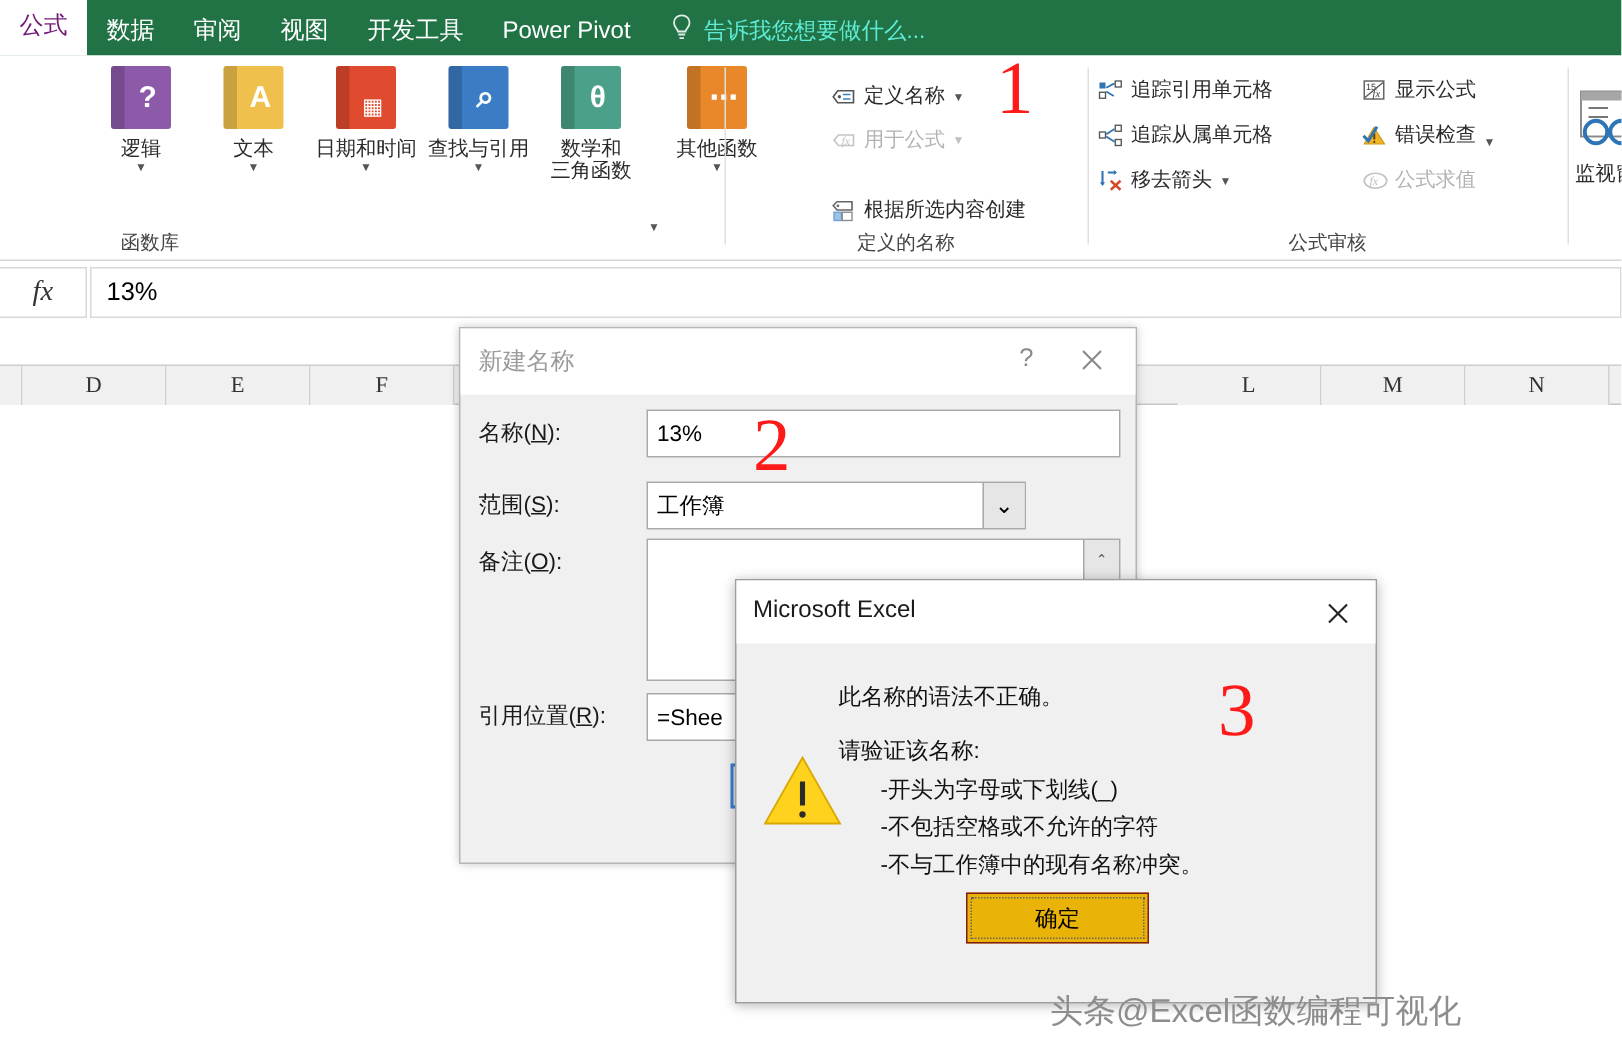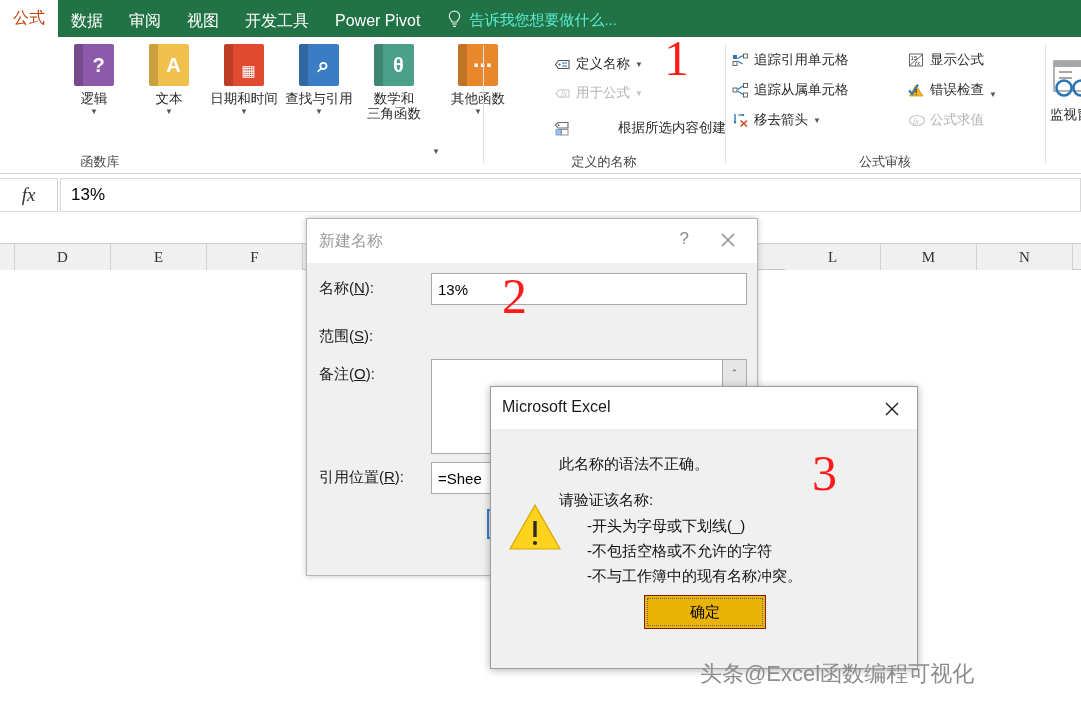--- a/index.html
+++ b/index.html
@@ -13,21 +13,21 @@
 
   
   #ribbon-tabs {
     position:absolute; left:0; top:0; width:1081px; height:37px;
     background:#217346; display:flex; align-items:flex-end;
   }
   .tab {
     height:33px; line-height:33px; padding:0 13px; color:#ffffff;
     font-size:16px; white-space:nowrap; cursor:default;
   }
-  .tab.active { background:#ffffff; color:#c2410c; height:37px; line-height:36px; }
+  .tab.active { background:#ffffff; color:#701a75; height:37px; line-height:36px; }
   #tell-me { display:flex; align-items:center; height:33px; margin-left:14px; color:#5eead4; font-size:15px; white-space:nowrap; }
   #tell-me .bulb { margin-right:7px; display:inline-block; }
 
   
   #ribbon-body {
     position:absolute; left:0; top:37px; width:1081px; height:137px;
     background:#ffffff; border-bottom:1px solid #d4d4d4;
   }
   .ribbon-group { position:absolute; top:0; height:137px; }
   .group-label {
@@ -242,21 +242,21 @@
       <span class="sm-ico">
         <svg width="17" height="17" viewBox="0 0 17 17">
           <path d="M2 8.5 L5 5 L15 5 L15 12 L5 12 Z" fill="#ffffff" stroke="#c4c4c4" stroke-width="1.1"></path>
           <text x="7" y="11.4" font-size="8" font-style="italic" fill="#c4c4c4" font-family="serif">fx</text>
         </svg>
       </span>
       <span>用于公式</span>
       <span class="cap dis">▼</span>
     </div>
 
-    <div class="sm-cmd" style="left:70px; top:82px;gap:42px;">
+    <div class="sm-cmd" style="left:70px; top:94px;">
       <span class="sm-ico">
         <svg width="17" height="17" viewBox="0 0 17 17">
           <path d="M1.5 5 L4 2.5 L14 2.5 L14 8 L4 8 Z" fill="#ffffff" stroke="#666" stroke-width="1.1"></path>
           <circle cx="4.6" cy="5.2" r="0.9" fill="#666"></circle>
           <rect x="2" y="9.5" width="5" height="5.5" fill="#9cc3e5" stroke="#6f9fcd" stroke-width="0.9"></rect>
           <rect x="7.5" y="9.5" width="6.5" height="5.5" fill="#ffffff" stroke="#888" stroke-width="0.9"></rect>
         </svg>
       </span>
       <span>根据所选内容创建</span>
     </div>
@@ -402,20 +402,24 @@
   <div class="nn-label" style="left:12px; top:60px;">
     <span>名称(</span><u>N</u><span>):</span>
   </div>
   <div class="nn-field" style="left:124px; top:54px; width:316px; height:32px;">
     <span>13%</span>
   </div>
 
   <div class="nn-label" style="left:12px; top:108px;">
     <span>范围(</span><u>S</u><span>):</span>
   </div>
+  <div class="nn-field" style="left:124px; top:102px; width:253px; height:32px;">
+    <span>工作簿</span>
+    <span id="nn-scope-arrow">⌄</span>
+  </div>
 
   <div class="nn-label" style="left:12px; top:146px;">
     <span>备注(</span><u>O</u><span>):</span>
   </div>
   <div class="nn-field" style="left:124px; top:140px; width:316px; height:95px; align-items:flex-start; padding-top:4px;">
     <span></span>
     <span class="nn-spin">⌃</span>
   </div>
 
   <div class="nn-label" style="left:12px; top:249px;">

